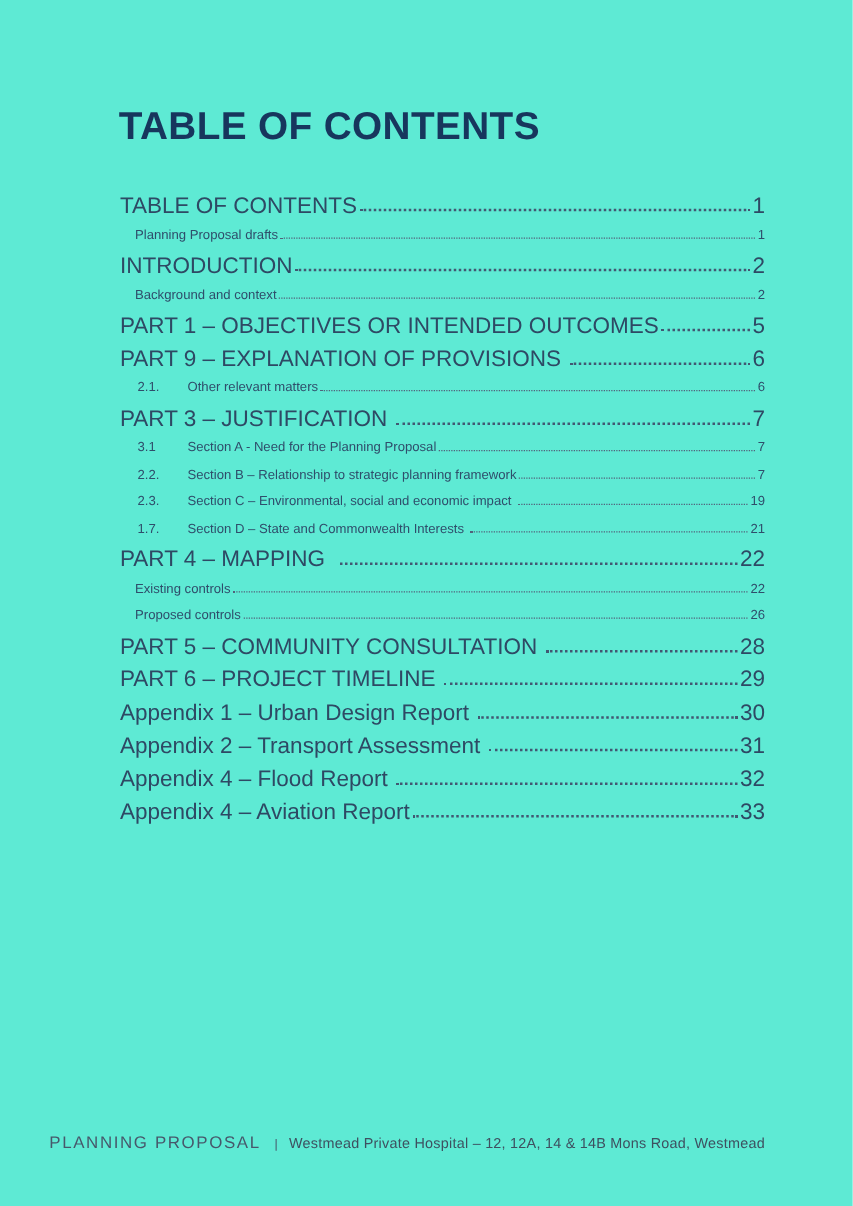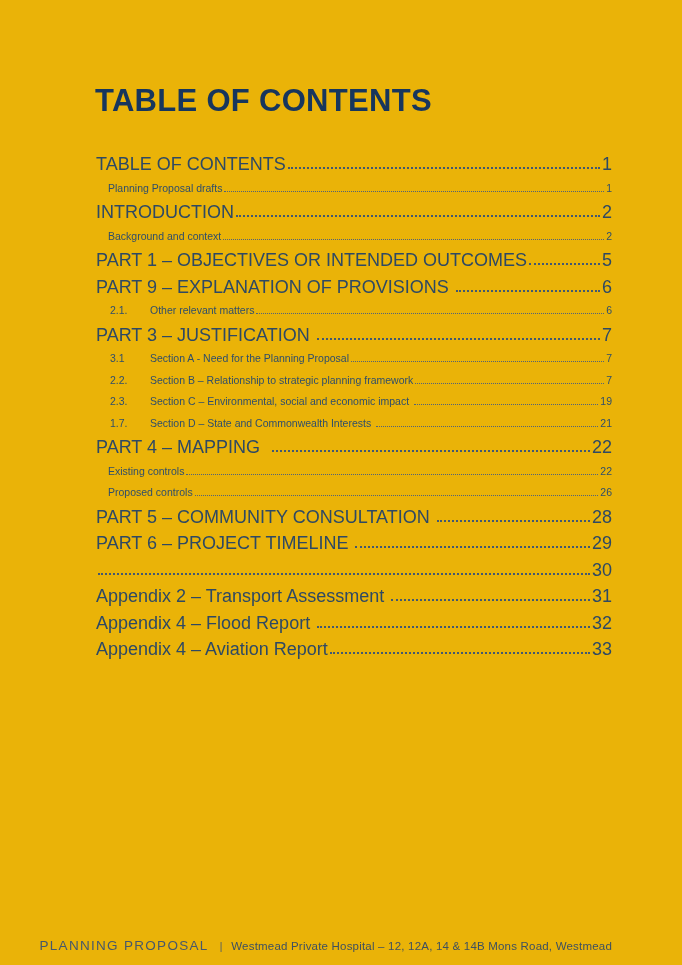--- a/index.html
+++ b/index.html
@@ -10,21 +10,21 @@
   body {
     width: 682px;
     height: 965px;
     position: relative;
     font-family: "Liberation Sans", "DejaVu Sans", sans-serif;
     overflow: hidden;
   }
   .page {
     position: absolute;
     inset: 0;
-    background: #eab308;
+    background: #5eead4;
   }
   .doc-title {
     position: absolute;
     left: 95px;
     top: 83px;
     font-size: 31px;
     font-weight: bold;
     letter-spacing: 0.3px;
     color: #17365D;
     white-space: pre;
@@ -70,21 +70,21 @@
   }
   .row-subnum { padding-left: 14px; }
   .row-subnum .num {
     display: inline-block;
     width: 40px;
     flex: 0 0 40px;
   }
   .footer {
     position: absolute;
     right: 70px;
-    bottom: 12px;
+    bottom: 44px;
     display: flex;
     align-items: baseline;
     white-space: pre;
   }
   .footer-type {
     font-size: 13.5px;
     letter-spacing: 1.3px;
     color: #47586B;
   }
   .footer-sep {
@@ -117,21 +117,21 @@
       <div class="row row-l1"><span class="label">PART 3 – JUSTIFICATION </span><span class="leader"></span><span class="pnum">7</span></div>
       <div class="row row-sub row-subnum"><span class="num">3.1</span><span class="label">Section A - Need for the Planning Proposal</span><span class="leader"></span><span class="pnum">7</span></div>
       <div class="row row-sub row-subnum"><span class="num">2.2.</span><span class="label">Section B – Relationship to strategic planning framework</span><span class="leader"></span><span class="pnum">7</span></div>
       <div class="row row-sub row-subnum"><span class="num">2.3.</span><span class="label">Section C – Environmental, social and economic impact </span><span class="leader"></span><span class="pnum">19</span></div>
       <div class="row row-sub row-subnum"><span class="num">1.7.</span><span class="label">Section D – State and Commonwealth Interests </span><span class="leader"></span><span class="pnum">21</span></div>
       <div class="row row-l1"><span class="label">PART 4 – MAPPING  </span><span class="leader"></span><span class="pnum">22</span></div>
       <div class="row row-sub"><span class="label">Existing controls</span><span class="leader"></span><span class="pnum">22</span></div>
       <div class="row row-sub"><span class="label">Proposed controls</span><span class="leader"></span><span class="pnum">26</span></div>
       <div class="row row-l1"><span class="label">PART 5 – COMMUNITY CONSULTATION </span><span class="leader"></span><span class="pnum">28</span></div>
       <div class="row row-l1"><span class="label">PART 6 – PROJECT TIMELINE </span><span class="leader"></span><span class="pnum">29</span></div>
-      <div class="row row-l1"><span class="leader"></span><span class="pnum">30</span></div>
+      <div class="row row-l1"><span class="label">Appendix 1 – Urban Design Report </span><span class="leader"></span><span class="pnum">30</span></div>
       <div class="row row-l1"><span class="label">Appendix 2 – Transport Assessment </span><span class="leader"></span><span class="pnum">31</span></div>
       <div class="row row-l1"><span class="label">Appendix 4 – Flood Report </span><span class="leader"></span><span class="pnum">32</span></div>
       <div class="row row-l1"><span class="label">Appendix 4 – Aviation Report</span><span class="leader"></span><span class="pnum">33</span></div>
     </div>
 
   <div class="footer">
     <span class="footer-type">PLANNING PROPOSAL</span>
     <span class="footer-sep">|</span>
     <span class="footer-subtitle">Westmead Private Hospital – 12, 12A, 14 &amp; 14B Mons Road, Westmead</span>
   </div>

